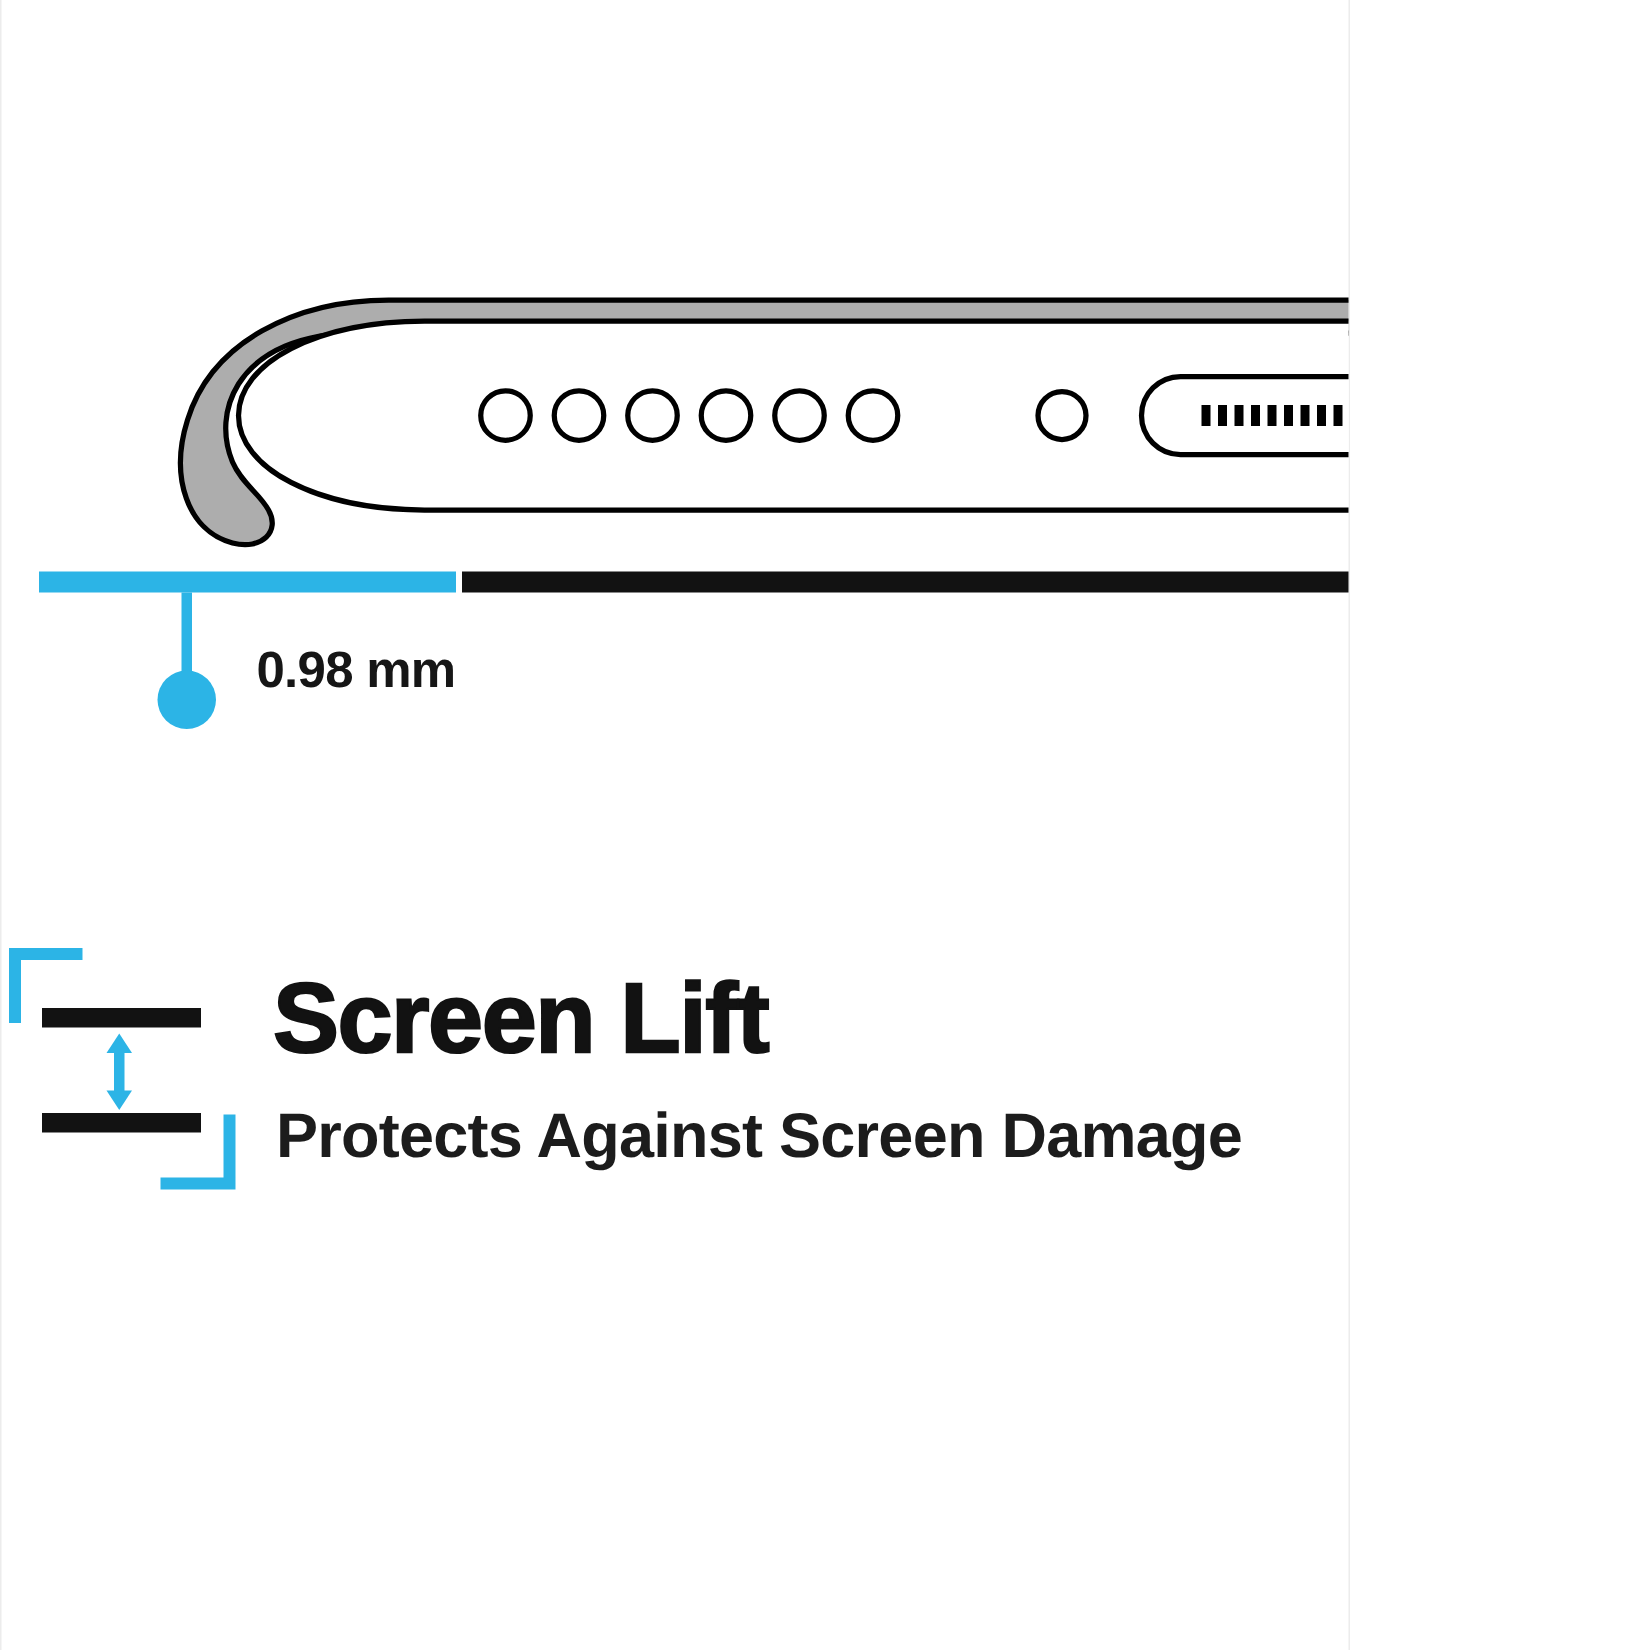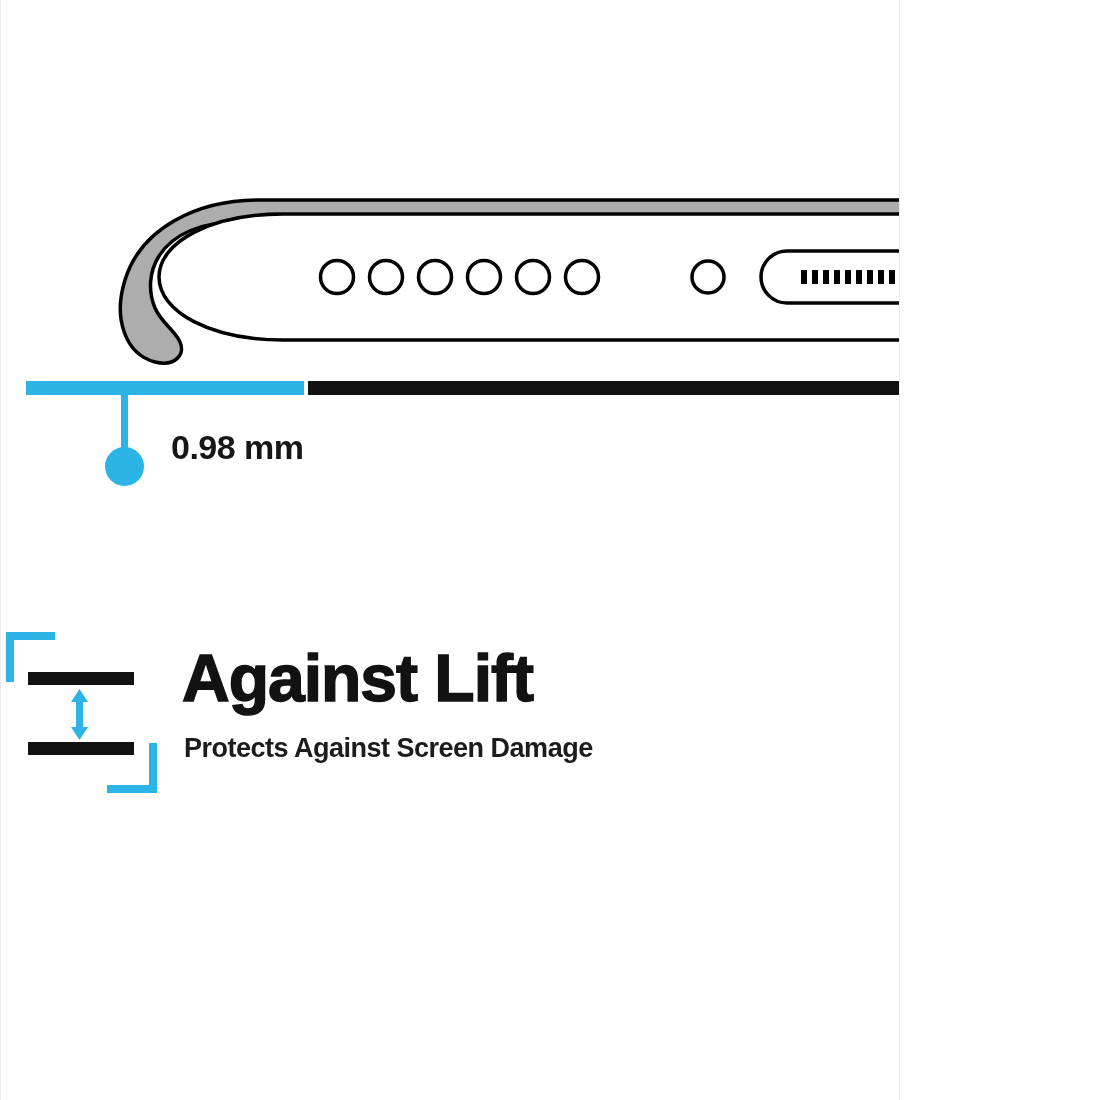--- a/index.html
+++ b/index.html
@@ -81,21 +81,21 @@
     color: #121212;
     letter-spacing: -1px;
     -webkit-text-stroke: 1.5px #121212;
     white-space: nowrap;
   }
   .subtitle {
     position: absolute;
     left: 183px;
     top: 733px;
     margin: 0;
-    font-size: 27px;
+    font-size: 42px;
     font-weight: bold;
     color: #1c1c1c;
     letter-spacing: -0.5px;
     white-space: nowrap;
   }
 </style>
 </head>
 <body>
 
 <div class="canvas">
@@ -158,16 +158,16 @@
     <rect x="27" y="44" width="106" height="13" fill="#121212"></rect>
     <g fill="#2CB4E6">
       <rect x="75" y="72" width="7" height="30"></rect>
       <polygon points="78.5,61 70,74 87,74"></polygon>
       <polygon points="78.5,112 70,99 87,99"></polygon>
     </g>
     <rect x="27" y="114" width="106" height="13" fill="#121212"></rect>
     <path d="M 106 161 L 152 161 L 152 115" fill="none" stroke="#2CB4E6" stroke-width="8"></path>
   </svg>
 
-  <h1 class="title">Against Lift</h1>
+  <h1 class="title">Screen Lift</h1>
   <h2 class="subtitle">Protects Against Screen Damage</h2>
 
 </div>
 
 </body></html>

